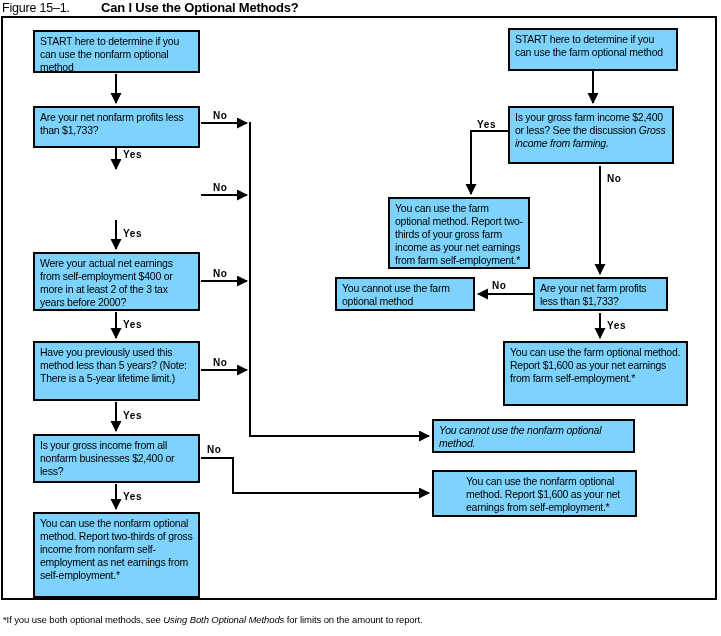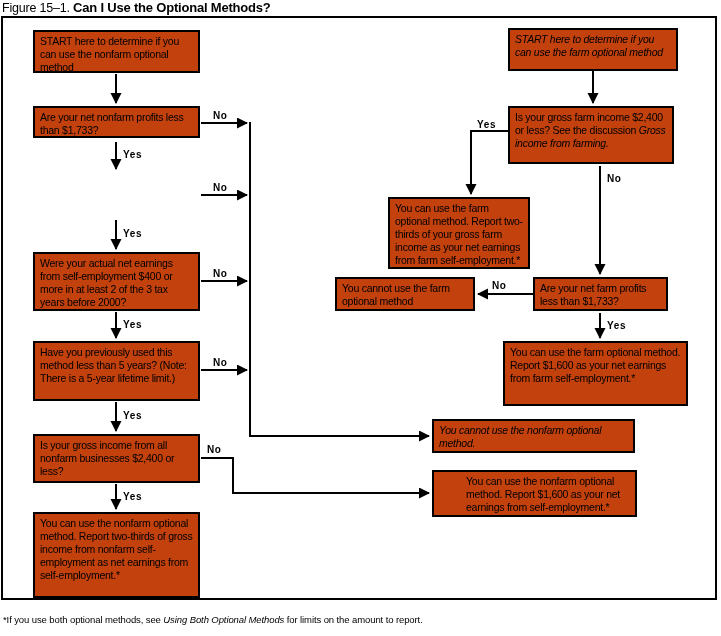--- a/index.html
+++ b/index.html
@@ -1,23 +1,23 @@
 <!DOCTYPE html>
 <html><head>
 <meta charset="utf-8">
 <style>
   html,body{margin:0;padding:0;background:#fff;}
   body{width:721px;height:636px;font-family:"Liberation Sans",sans-serif;color:#000;}
   .canvas{position:relative;width:721px;height:636px;overflow:hidden;background:#fff;}
   .fig-title{position:absolute;left:2px;top:0px;font-size:12.5px;letter-spacing:-0.2px;white-space:nowrap;}
-  .fig-title b{font-size:13px;}
+  .fig-title b{font-size:13px;margin-left:28px;}
   .frame{position:absolute;left:1px;top:16px;width:716px;height:584px;border:2px solid #000;box-sizing:border-box;}
   .connectors{position:absolute;left:0;top:0;width:721px;height:636px;pointer-events:none;}
   .connectors path{fill:none;stroke:#000;stroke-width:2;}
-  .node{position:absolute;border:2px solid #000;background:#c2410c;box-sizing:border-box;
+  .node{position:absolute;border:2px solid #000;background:#7dd3fc;box-sizing:border-box;
         padding:3px 5px;font-size:10.5px;line-height:13px;letter-spacing:-0.25px;}
   .lbl{position:absolute;font-weight:bold;font-size:10px;letter-spacing:0.6px;white-space:nowrap;}
   .footnote{position:absolute;left:3px;top:614px;font-size:9.5px;letter-spacing:-0.1px;white-space:nowrap;}
 </style>
 </head>
 <body>
 
 <div class="canvas">
 
   <div class="fig-title"><span>Figure 15–1.</span>
@@ -47,27 +47,27 @@
       <path d="M201,458 L233,458 L233,493 L429,493" marker-end="url(#ah)"></path>
       <path d="M593,71 L593,103" marker-end="url(#ah)"></path>
       <path d="M508,131 L471,131 L471,194" marker-end="url(#ah)"></path>
       <path d="M600,166 L600,274" marker-end="url(#ah)"></path>
       <path d="M533,294 L478,294" marker-end="url(#ah)"></path>
       <path d="M600,313 L600,338" marker-end="url(#ah)"></path>
     </g>
   </svg>
 
   <div class="node" style="left:33px;top:30px;width:167px;height:43px;">START here to determine if you can use the nonfarm optional method</div>
-  <div class="node" style="left:33px;top:106px;width:167px;height:32px;">Are your net nonfarm profits less than $1,733?</div>
+  <div class="node" style="left:33px;top:106px;width:167px;height:42px;">Are your net nonfarm profits less than $1,733?</div>
   <div class="node" style="left:33px;top:252px;width:167px;height:59px;">Were your actual net earnings from self-employment $400 or more in at least 2 of the 3 tax years before 2000?</div>
   <div class="node" style="left:33px;top:341px;width:167px;height:60px;">Have you previously used this method less than 5 years? (Note: There is a 5-year lifetime limit.)</div>
   <div class="node" style="left:33px;top:434px;width:167px;height:49px;">Is your gross income from all nonfarm businesses $2,400 or less?</div>
   <div class="node" style="left:33px;top:512px;width:167px;height:86px;">You can use the nonfarm optional method. Report two-thirds of gross income from nonfarm self-employment as net earnings from self-employment.*</div>
 
-  <div class="node" style="left:508px;top:28px;width:170px;height:43px;font-style:italic;">START here to determine if you can use the farm optional method</div>
+  <div class="node" style="left:508px;top:28px;width:170px;height:43px;">START here to determine if you can use the farm optional method</div>
   <div class="node" style="left:508px;top:106px;width:166px;height:58px;"><span>Is your gross farm income $2,400 or less? See the discussion </span><i>Gross income from farming.</i></div>
   <div class="node" style="left:388px;top:197px;width:142px;height:72px;">You can use the farm optional method. Report two-thirds of your gross farm income as your net earnings from farm self-employment.*</div>
   <div class="node" style="left:335px;top:277px;width:140px;height:34px;">You cannot use the farm optional method</div>
   <div class="node" style="left:533px;top:277px;width:135px;height:34px;">Are your net farm profits less than $1,733?</div>
   <div class="node" style="left:503px;top:341px;width:185px;height:65px;">You can use the farm optional method. Report $1,600 as your net earnings from farm self-employment.*</div>
 
   <div class="node" style="left:432px;top:419px;width:203px;height:34px;font-style:italic;">You cannot use the nonfarm optional method.</div>
   <div class="node" style="left:432px;top:470px;width:205px;height:47px;padding-left:32px;">You can use the nonfarm optional method. Report $1,600 as your net earnings from self-employment.*</div>
 
   <span class="lbl" style="left:123px;top:149px;">Yes</span>

